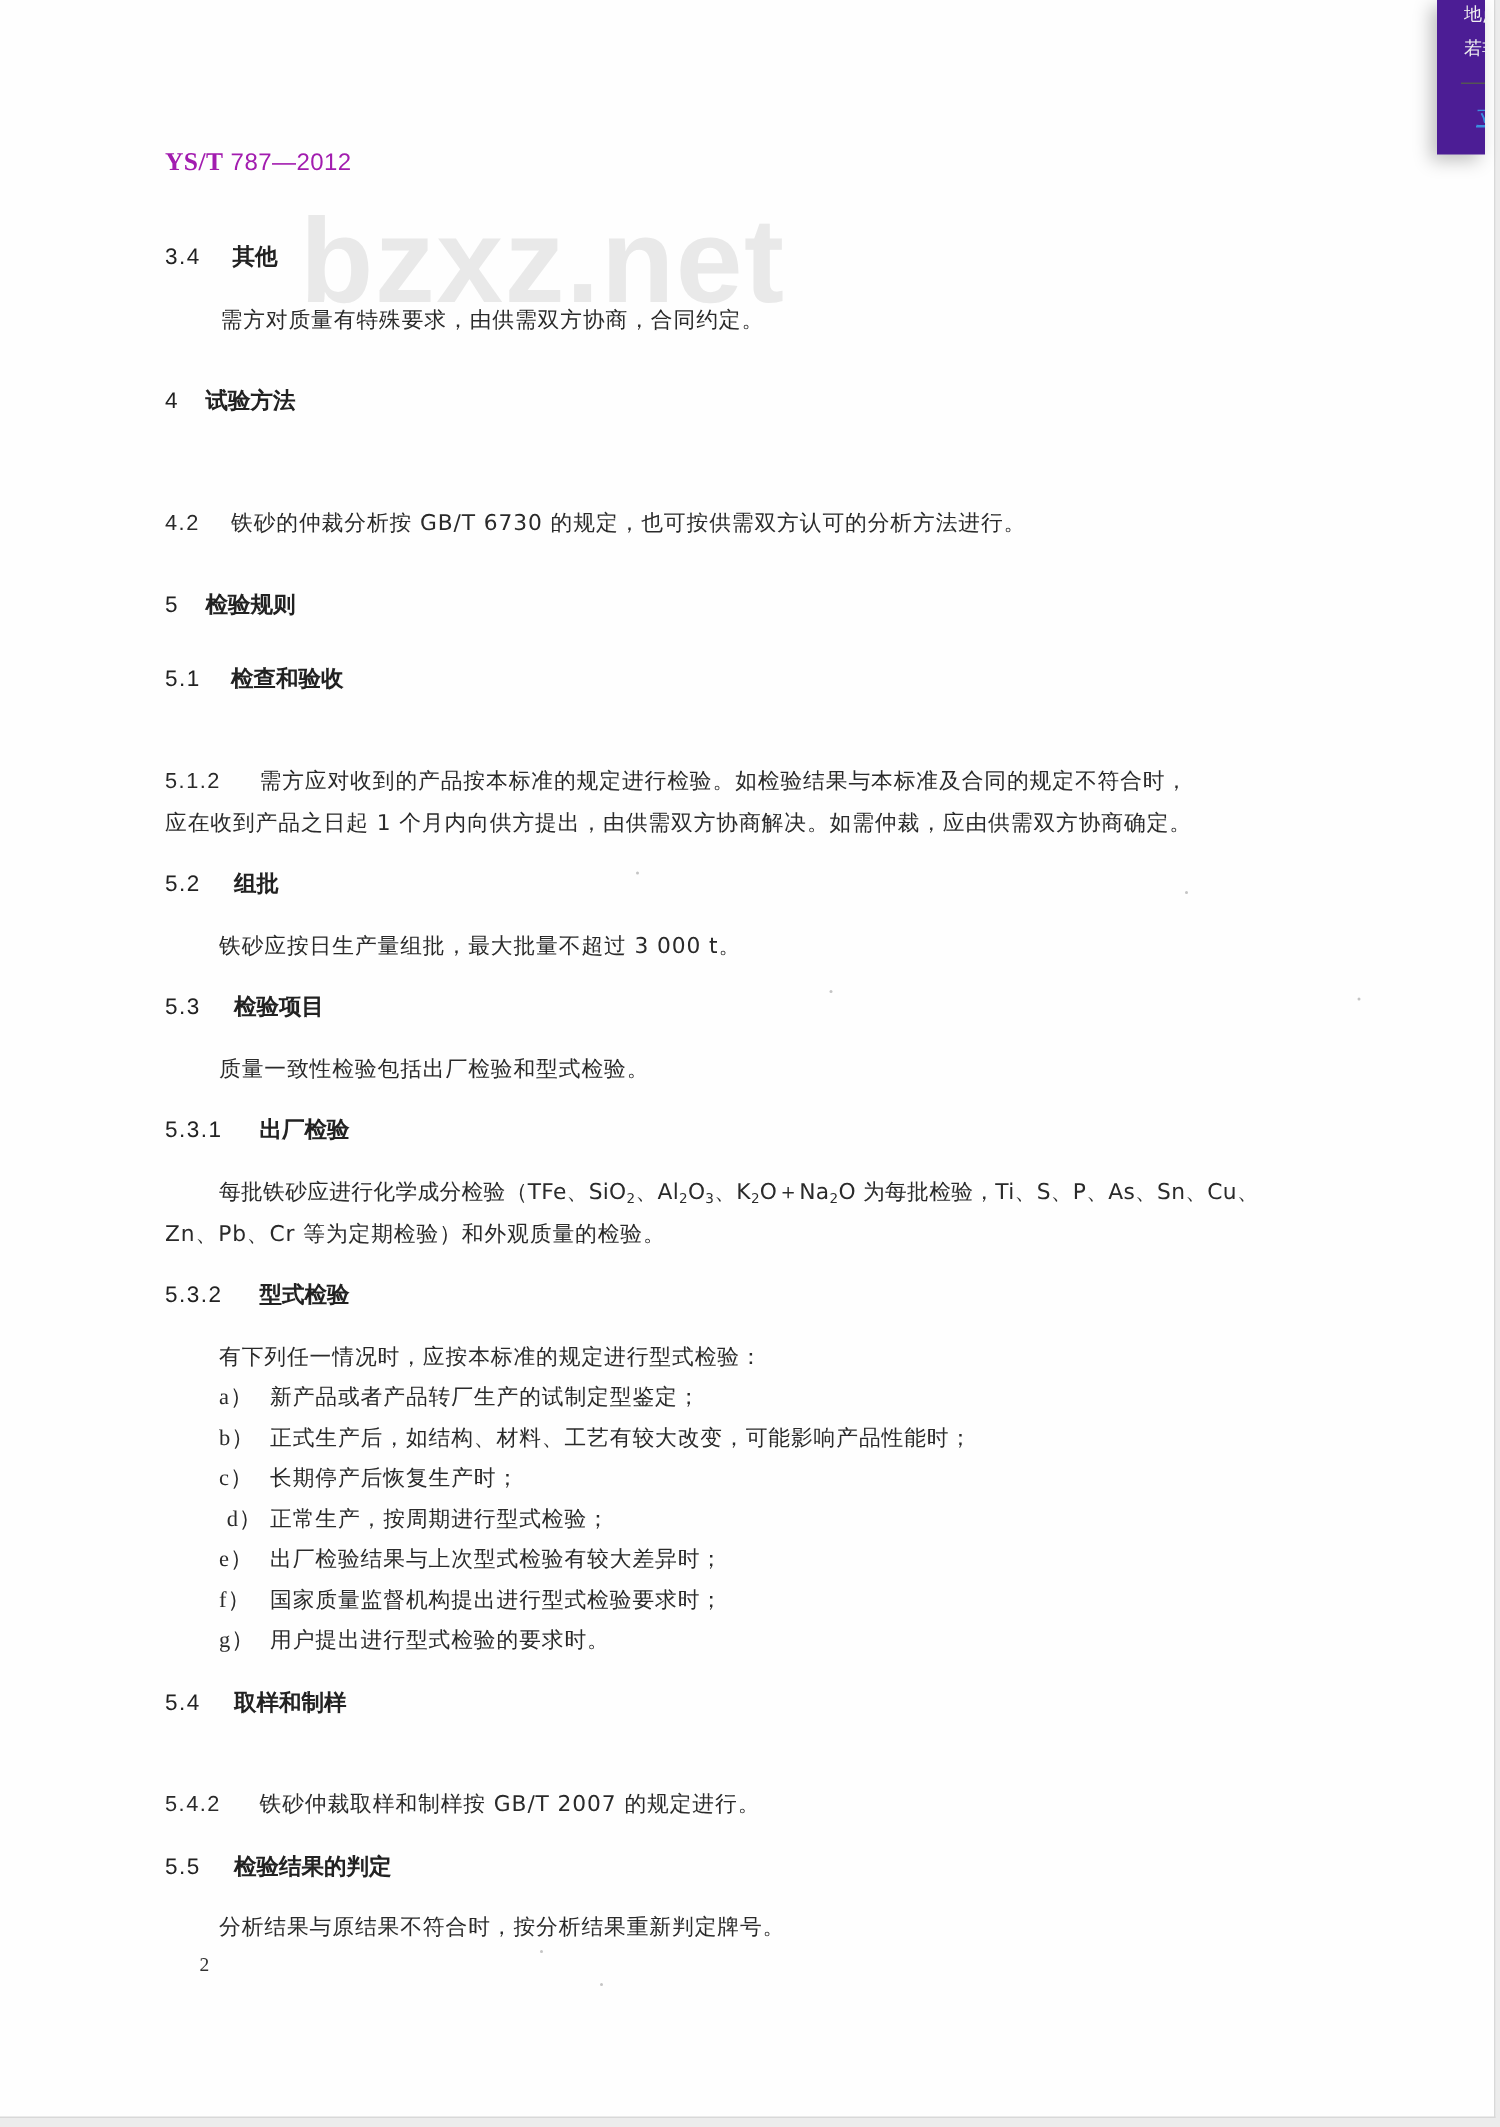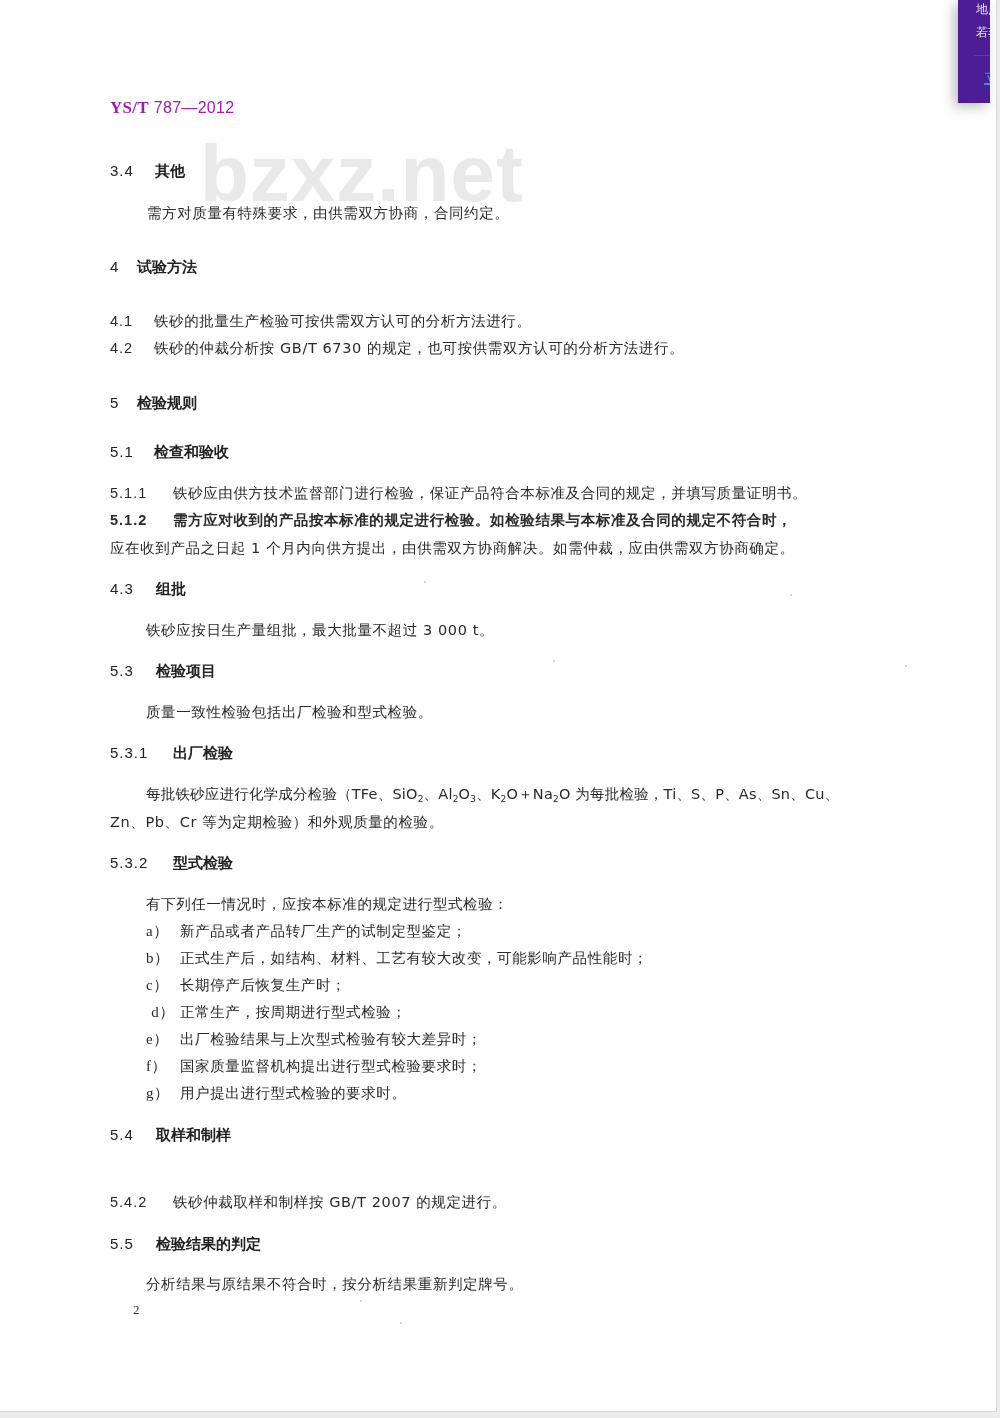--- a/index.html
+++ b/index.html
@@ -57,45 +57,39 @@
 
   <div class="abs h" style="left:110px; top:162px;">
     <span class="num" style="width:45px;">3.4</span><span>其他</span>
   </div>
   <div class="abs p" style="left:147px; top:204px;">需方对质量有特殊要求，由供需双方协商，合同约定。</div>
 
   <div class="abs h" style="left:110px; top:258px;">
     <span class="num" style="width:27px;">4</span><span>试验方法</span>
   </div>
 
-  <div class="abs p" style="left:110px; top:312px;">
-    <span class="num" style="width:44px;">4.1</span><span>铁砂的批量生产检验可按供需双方认可的分析方法进行。</span>
-  </div>
   <div class="abs p" style="left:110px; top:339px;">
     <span class="num" style="width:44px;">4.2</span><span>铁砂的仲裁分析按 GB/T 6730 的规定，也可按供需双方认可的分析方法进行。</span>
   </div>
 
   <div class="abs h" style="left:110px; top:394px;">
     <span class="num" style="width:27px;">5</span><span>检验规则</span>
   </div>
 
   <div class="abs h" style="left:110px; top:443px;">
     <span class="num" style="width:44px;">5.1</span><span>检查和验收</span>
   </div>
 
-  <div class="abs p" style="left:110px; top:484px;">
-    <span class="num" style="width:63px;">5.1.1</span><span>铁砂应由供方技术监督部门进行检验，保证产品符合本标准及合同的规定，并填写质量证明书。</span>
-  </div>
-  <div class="abs p" style="left:110px; top:511px;font-weight:bold;">
+  <div class="abs p" style="left:110px; top:511px;">
     <span class="num" style="width:63px;">5.1.2</span><span>需方应对收到的产品按本标准的规定进行检验。如检验结果与本标准及合同的规定不符合时，</span>
   </div>
   <div class="abs p" style="left:110px; top:539px;">应在收到产品之日起 1 个月内向供方提出，由供需双方协商解决。如需仲裁，应由供需双方协商确定。</div>
 
   <div class="abs h" style="left:110px; top:580px;">
-    <span class="num" style="width:46px;">4.3</span><span>组批</span>
+    <span class="num" style="width:46px;">5.2</span><span>组批</span>
   </div>
   <div class="abs p" style="left:146px; top:621px;">铁砂应按日生产量组批，最大批量不超过 3 000 t。</div>
 
   <div class="abs h" style="left:110px; top:662px;">
     <span class="num" style="width:46px;">5.3</span><span>检验项目</span>
   </div>
   <div class="abs p" style="left:146px; top:703px;">质量一致性检验包括出厂检验和型式检验。</div>
 
   <div class="abs h" style="left:110px; top:744px;">
     <span class="num" style="width:63px;">5.3.1</span><span>出厂检验</span>

